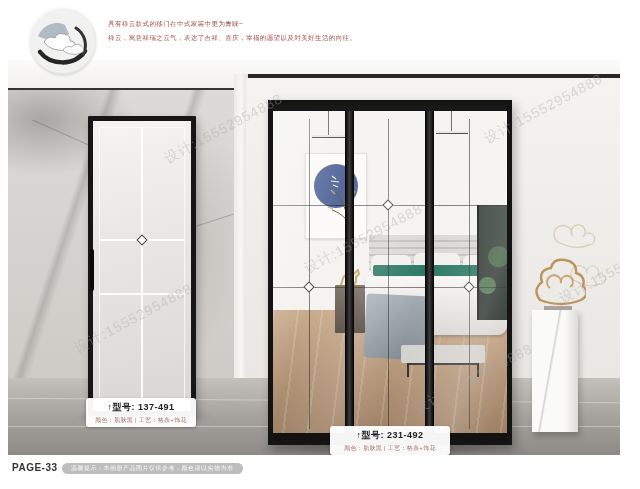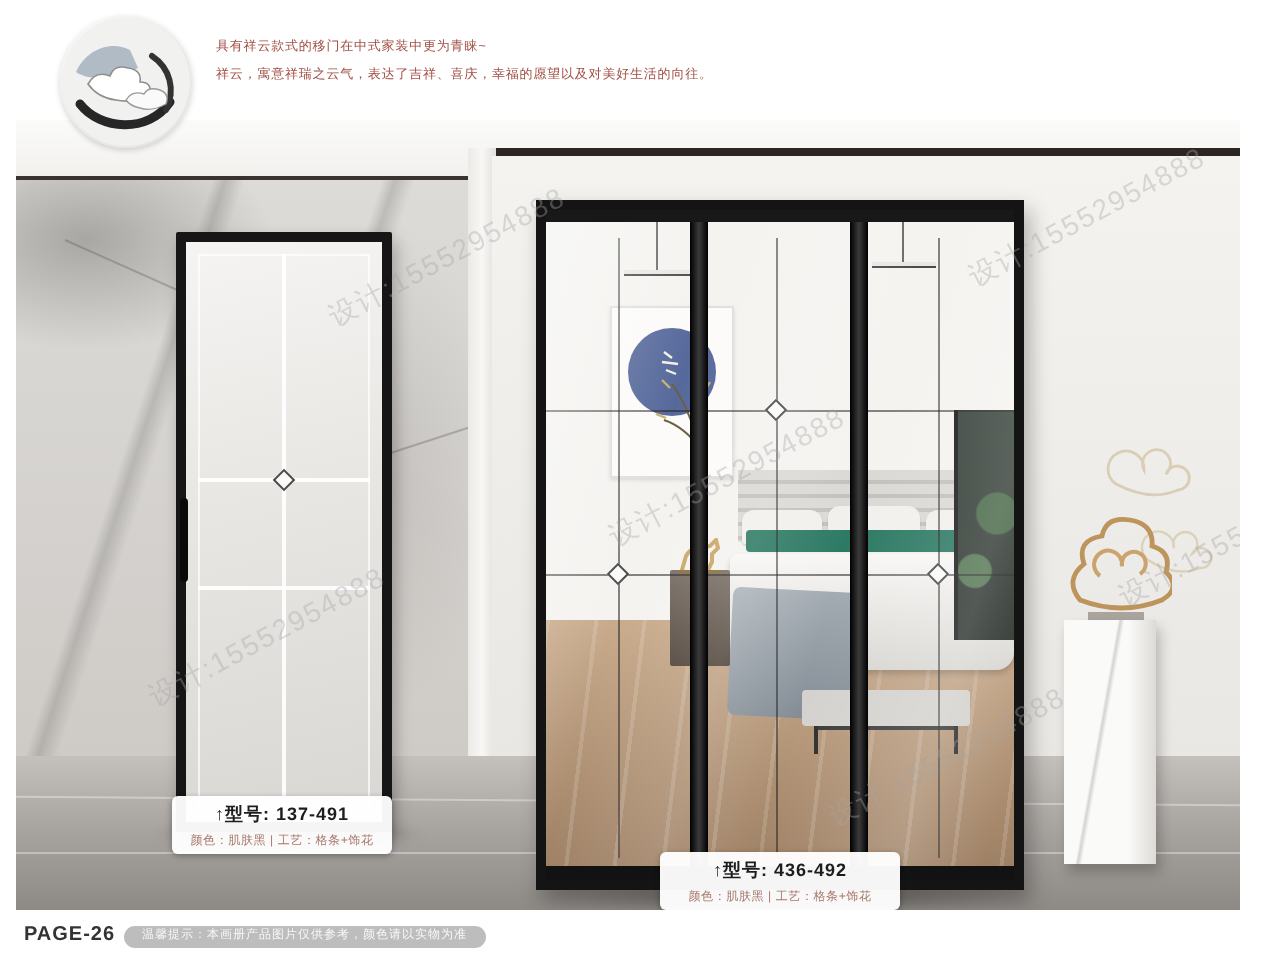--- a/index.html
+++ b/index.html
@@ -244,30 +244,30 @@
       <path d="M22 36 a7 7 0 1 1 11 -5 a6 6 0 1 1 9 4" fill="none" stroke="#caa46c" stroke-width="2"></path>
       <rect x="16" y="54" width="28" height="5" fill="#a9a49e"></rect>
     </svg>
     <div class="abs pedestal"></div>
 
     <div class="abs plabel" style="left:78px;top:338px;width:110px;">
       <div class="model">↑型号: 137-491</div>
       <div class="spec">颜色：肌肤黑 | 工艺：格条+饰花</div>
     </div>
     <div class="abs plabel" style="left:322px;top:366px;width:120px;">
-      <div class="model">↑型号: 436-492</div>
+      <div class="model">↑型号: 231-492</div>
       <div class="spec">颜色：肌肤黑 | 工艺：格条+饰花</div>
     </div>
 
     <div class="wm" style="left:60px;top:250px;">设计:15552954888</div>
     <div class="wm" style="left:150px;top:60px;">设计:15552954888</div>
     <div class="wm" style="left:290px;top:170px;">设计:15552954888</div>
     <div class="wm" style="left:400px;top:310px;">设计:15552954888</div>
     <div class="wm" style="left:470px;top:40px;">设计:15552954888</div>
     <div class="wm" style="left:545px;top:200px;">设计:15552954888</div>
   </div>
 
   <div class="footer">
-    <div class="page-num">PAGE-26</div>
+    <div class="page-num">PAGE-33</div>
     <div class="notice-pill">温馨提示：本画册产品图片仅供参考，颜色请以实物为准</div>
   </div>
 
 </div>
 
 </body></html>

